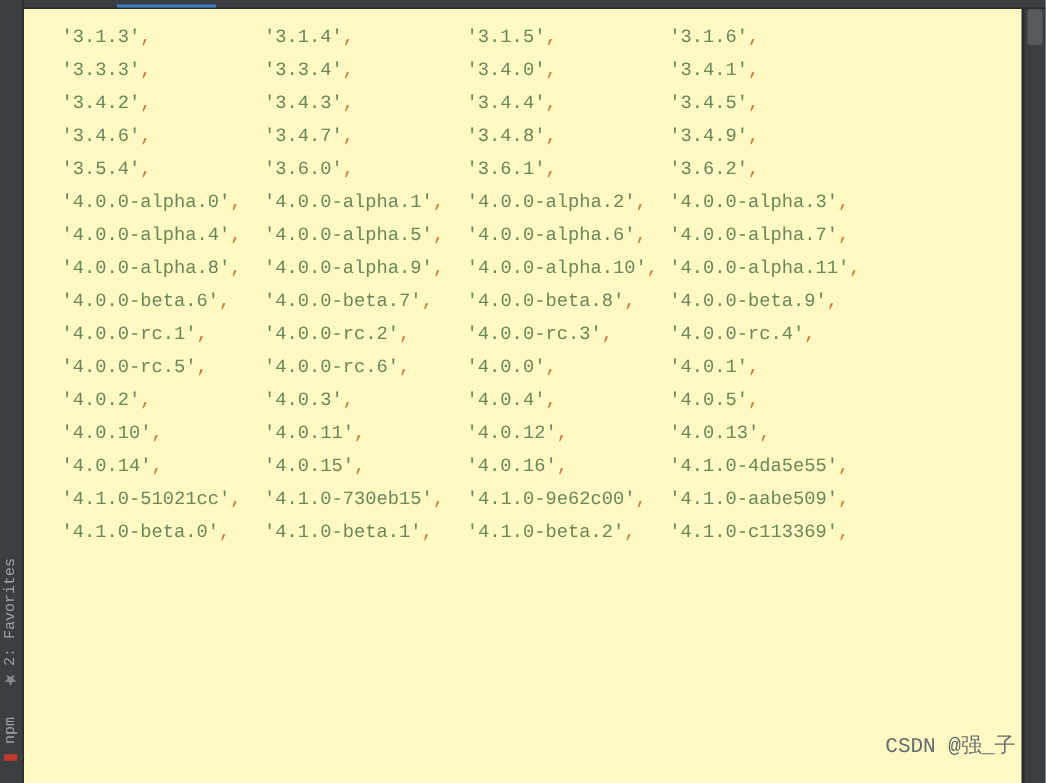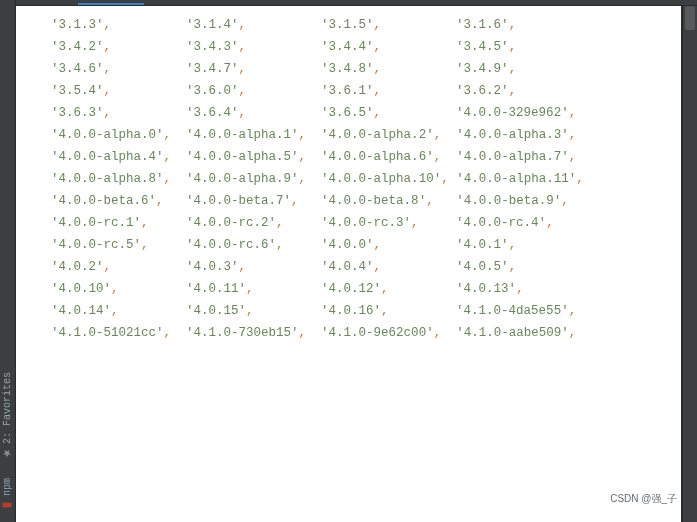--- a/index.html
+++ b/index.html
@@ -55,22 +55,22 @@
   .side-tab .icon {
     width: 10px; height: 10px;
     display: inline-flex;
     align-items: center; justify-content: center;
   }
   .side-tab svg { width: 10px; height: 10px; }
   .editor-area {
     position: absolute;
     left: 16px; top: 6px;
     right: 16px; bottom: 0;
-    background: #ffffff;
-    padding: 8px 20px;
+    background: #fef9c3;
+    padding: 8px 10px;
   }
   .line {
     white-space: pre;
     line-height: 22px;
     font-size: 12.5px;
   }
   .str { color: #6a8759; }
   .plain { color: #cc7832; }
   .right-scroll {
     position: absolute;
@@ -84,23 +84,23 @@
     left: 2px; right: 2px;
     top: 0;
     height: 24px;
     background: #565a5c;
     border-radius: 2px;
   }
   .watermark {
     position: absolute;
     right: 20px;
     bottom: 16px;
-    font-size: 10px;
+    font-size: 14px;
     color: #666b70;
-    font-family: Liberation Sans, sans-serif;
+    font-family: Liberation Mono, monospace;
     pointer-events: none;
   }
 </style>
 </head>
 <body>
 
 <div class="side-tabs">
   <div class="side-tab">
     <span class="icon">
       <svg viewBox="0 0 24 24">
@@ -118,33 +118,34 @@
     <span>npm</span>
   </div>
 </div>
 
 <div class="top-bar">
   <div class="tab-underline"></div>
 </div>
 
 <div class="editor-area" id="editor">
     <div class="line"><span class="plain">  </span><span class="str">'3.1.3'</span><span class="plain">,          </span><span class="str">'3.1.4'</span><span class="plain">,          </span><span class="str">'3.1.5'</span><span class="plain">,          </span><span class="str">'3.1.6'</span><span class="plain">,</span></div>
+    <div class="line"><span class="plain">  </span><span class="str">'3.3.3'</span><span class="plain">,          </span><span class="str">'3.3.4'</span><span class="plain">,          </span><span class="str">'3.4.0'</span><span class="plain">,          </span><span class="str">'3.4.1'</span><span class="plain">,</span></div>
     <div class="line"><span class="plain">  </span><span class="str">'3.4.2'</span><span class="plain">,          </span><span class="str">'3.4.3'</span><span class="plain">,          </span><span class="str">'3.4.4'</span><span class="plain">,          </span><span class="str">'3.4.5'</span><span class="plain">,</span></div>
     <div class="line"><span class="plain">  </span><span class="str">'3.4.6'</span><span class="plain">,          </span><span class="str">'3.4.7'</span><span class="plain">,          </span><span class="str">'3.4.8'</span><span class="plain">,          </span><span class="str">'3.4.9'</span><span class="plain">,</span></div>
     <div class="line"><span class="plain">  </span><span class="str">'3.5.4'</span><span class="plain">,          </span><span class="str">'3.6.0'</span><span class="plain">,          </span><span class="str">'3.6.1'</span><span class="plain">,          </span><span class="str">'3.6.2'</span><span class="plain">,</span></div>
-    <div class="line"><span class="plain">  </span><span class="str">'3.6.3'</span><span class="plain">,          </span><span class="str">'3.6.4'</span><span class="plain">,          </span><span class="str">'3.6.5'</span><span class="plain">,          </span><span class="str">'4.0.0-329e962'</span><span class="plain">,</span></div>
     <div class="line"><span class="plain">  </span><span class="str">'4.0.0-alpha.0'</span><span class="plain">,  </span><span class="str">'4.0.0-alpha.1'</span><span class="plain">,  </span><span class="str">'4.0.0-alpha.2'</span><span class="plain">,  </span><span class="str">'4.0.0-alpha.3'</span><span class="plain">,</span></div>
     <div class="line"><span class="plain">  </span><span class="str">'4.0.0-alpha.4'</span><span class="plain">,  </span><span class="str">'4.0.0-alpha.5'</span><span class="plain">,  </span><span class="str">'4.0.0-alpha.6'</span><span class="plain">,  </span><span class="str">'4.0.0-alpha.7'</span><span class="plain">,</span></div>
     <div class="line"><span class="plain">  </span><span class="str">'4.0.0-alpha.8'</span><span class="plain">,  </span><span class="str">'4.0.0-alpha.9'</span><span class="plain">,  </span><span class="str">'4.0.0-alpha.10'</span><span class="plain">, </span><span class="str">'4.0.0-alpha.11'</span><span class="plain">,</span></div>
     <div class="line"><span class="plain">  </span><span class="str">'4.0.0-beta.6'</span><span class="plain">,   </span><span class="str">'4.0.0-beta.7'</span><span class="plain">,   </span><span class="str">'4.0.0-beta.8'</span><span class="plain">,   </span><span class="str">'4.0.0-beta.9'</span><span class="plain">,</span></div>
     <div class="line"><span class="plain">  </span><span class="str">'4.0.0-rc.1'</span><span class="plain">,     </span><span class="str">'4.0.0-rc.2'</span><span class="plain">,     </span><span class="str">'4.0.0-rc.3'</span><span class="plain">,     </span><span class="str">'4.0.0-rc.4'</span><span class="plain">,</span></div>
     <div class="line"><span class="plain">  </span><span class="str">'4.0.0-rc.5'</span><span class="plain">,     </span><span class="str">'4.0.0-rc.6'</span><span class="plain">,     </span><span class="str">'4.0.0'</span><span class="plain">,          </span><span class="str">'4.0.1'</span><span class="plain">,</span></div>
     <div class="line"><span class="plain">  </span><span class="str">'4.0.2'</span><span class="plain">,          </span><span class="str">'4.0.3'</span><span class="plain">,          </span><span class="str">'4.0.4'</span><span class="plain">,          </span><span class="str">'4.0.5'</span><span class="plain">,</span></div>
     <div class="line"><span class="plain">  </span><span class="str">'4.0.10'</span><span class="plain">,         </span><span class="str">'4.0.11'</span><span class="plain">,         </span><span class="str">'4.0.12'</span><span class="plain">,         </span><span class="str">'4.0.13'</span><span class="plain">,</span></div>
     <div class="line"><span class="plain">  </span><span class="str">'4.0.14'</span><span class="plain">,         </span><span class="str">'4.0.15'</span><span class="plain">,         </span><span class="str">'4.0.16'</span><span class="plain">,         </span><span class="str">'4.1.0-4da5e55'</span><span class="plain">,</span></div>
     <div class="line"><span class="plain">  </span><span class="str">'4.1.0-51021cc'</span><span class="plain">,  </span><span class="str">'4.1.0-730eb15'</span><span class="plain">,  </span><span class="str">'4.1.0-9e62c00'</span><span class="plain">,  </span><span class="str">'4.1.0-aabe509'</span><span class="plain">,</span></div>
+    <div class="line"><span class="plain">  </span><span class="str">'4.1.0-beta.0'</span><span class="plain">,   </span><span class="str">'4.1.0-beta.1'</span><span class="plain">,   </span><span class="str">'4.1.0-beta.2'</span><span class="plain">,   </span><span class="str">'4.1.0-c113369'</span><span class="plain">,</span></div>
   </div>
 
 <div class="right-scroll">
   <div class="thumb"></div>
 </div>
 
 <div class="watermark">CSDN @强_子</div>
 
 </body></html>

